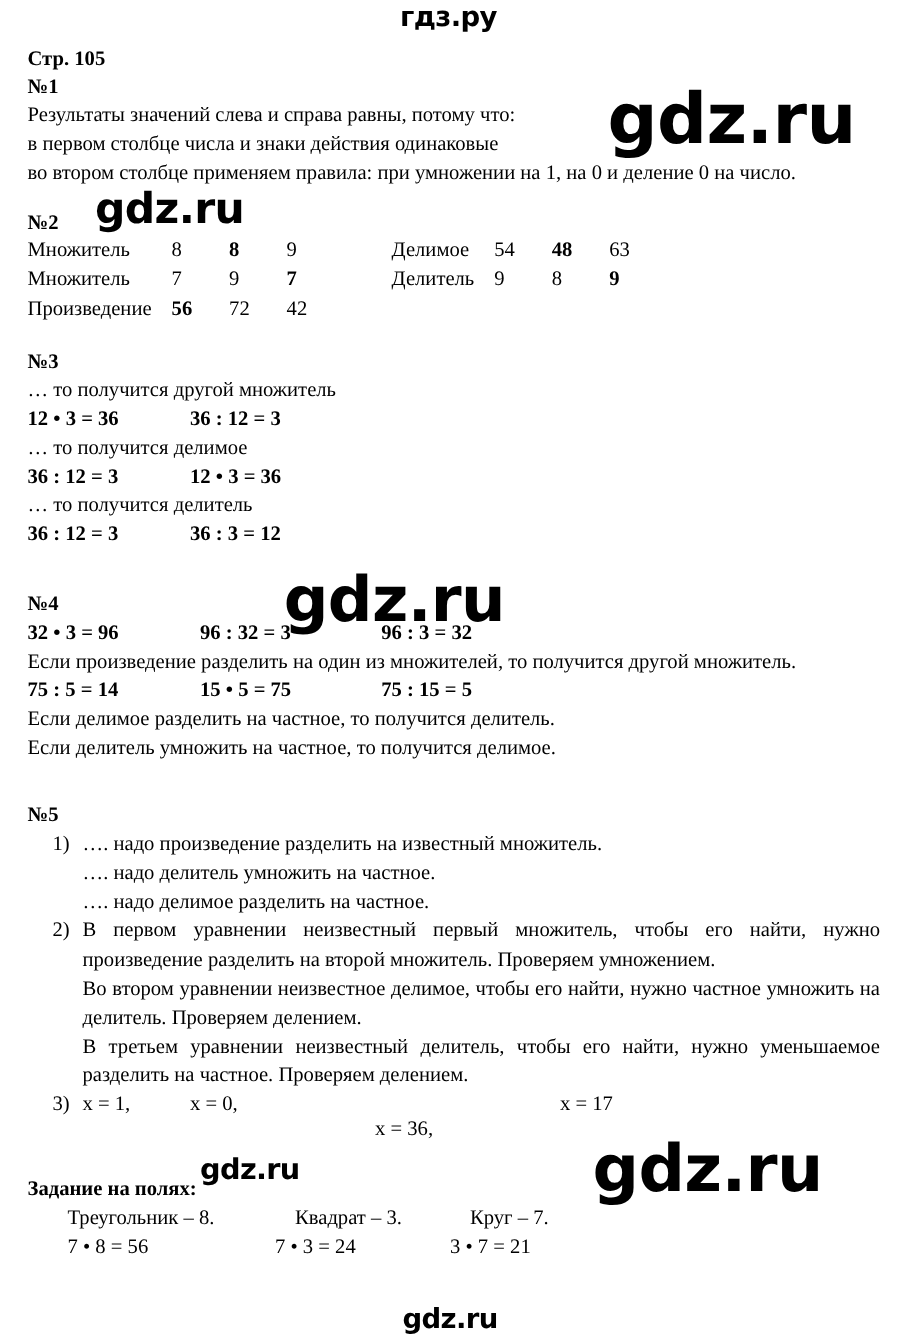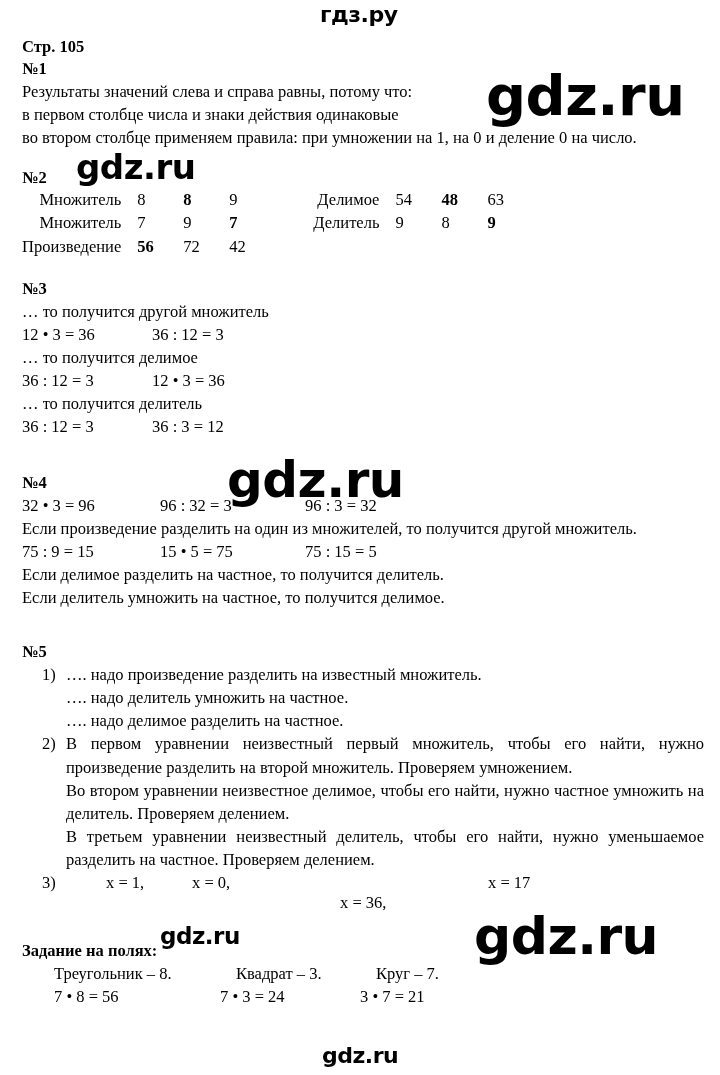--- a/index.html
+++ b/index.html
@@ -65,32 +65,31 @@
   }
   .tbl {
     border-collapse: collapse;
   }
   .tbl td {
     padding: 0 0 1px 0;
     font-size: 16.5px;
     line-height: 1.38;
     white-space: nowrap;
     vertical-align: baseline;
-    text-align: right;
   }
   .tbl td.lbl { padding-right: 16px; }
   .tbl td.num { width: 34px; text-align: left; padding-right: 12px; }
   .b { font-weight: bold; }
 
   .tbl-left  { margin-right: 0; }
   .tbl-right { margin-left: 0; }
   .gap-tbl   { width: 38px; }
 
   
-  .eqrow { display: flex; }
+  .eqrow { display: flex; font-weight: bold; }
   .eqrow .eq { white-space: nowrap; }
 
   
   .n3 .eq1 { width: 130px; }
 
   
   .n4 .eq1 { width: 138px; }
   .n4 .eq2 { width: 145px; }
 
   
@@ -102,21 +101,21 @@
   .li5 .marker {
     width: 24px;
     flex: 0 0 24px;
   }
   .li5 .body { flex: 1 1 auto; }
   .li5 .body p { margin: 0; }
 
   
   .ans-row { display: flex; padding-left: 20px; }
   .ans-row .marker { width: 24px; flex: 0 0 24px; }
-  .ans-row .a1 { width: 86px; margin-left: 40px; }
+  .ans-row .a1 { width: 86px; }
   .ans-row .a2 { width: 148px; }
   .ans-row .a3 { width: 148px; margin-top: 20px; }
 
   
   .bt-row { display: flex; margin-left: 32px; }
   .bt-row .c1 { width: 182px; }
   .bt-row .c2 { width: 140px; }
 
   .eqrow2 .c1 { width: 166px; }
   .eqrow2 .c2 { width: 140px; }
@@ -215,21 +214,21 @@
 
     <div class="sec-head">№4</div>
     <div class="n4">
       <div class="eqrow">
         <span class="eq eq1">32 • 3 = 96</span>
         <span class="eq eq2">96 : 32 = 3</span>
         <span class="eq">96 : 3 = 32</span>
       </div>
       <p class="para just">Если произведение разделить на один из множителей, то получится другой множитель.</p>
       <div class="eqrow">
-        <span class="eq eq1">75 : 9 = 15</span>
+        <span class="eq eq1">75 : 5 = 14</span>
         <span class="eq eq2">15 • 5 = 75</span>
         <span class="eq">75 : 15 = 5</span>
       </div>
       <p class="para">Если делимое разделить на частное, то получится делитель.</p>
       <p class="para">Если делитель умножить на частное, то получится делимое.</p>
     </div>
 
     <div style="height:32px"></div>
 
     <div class="sec-head">№5</div>

